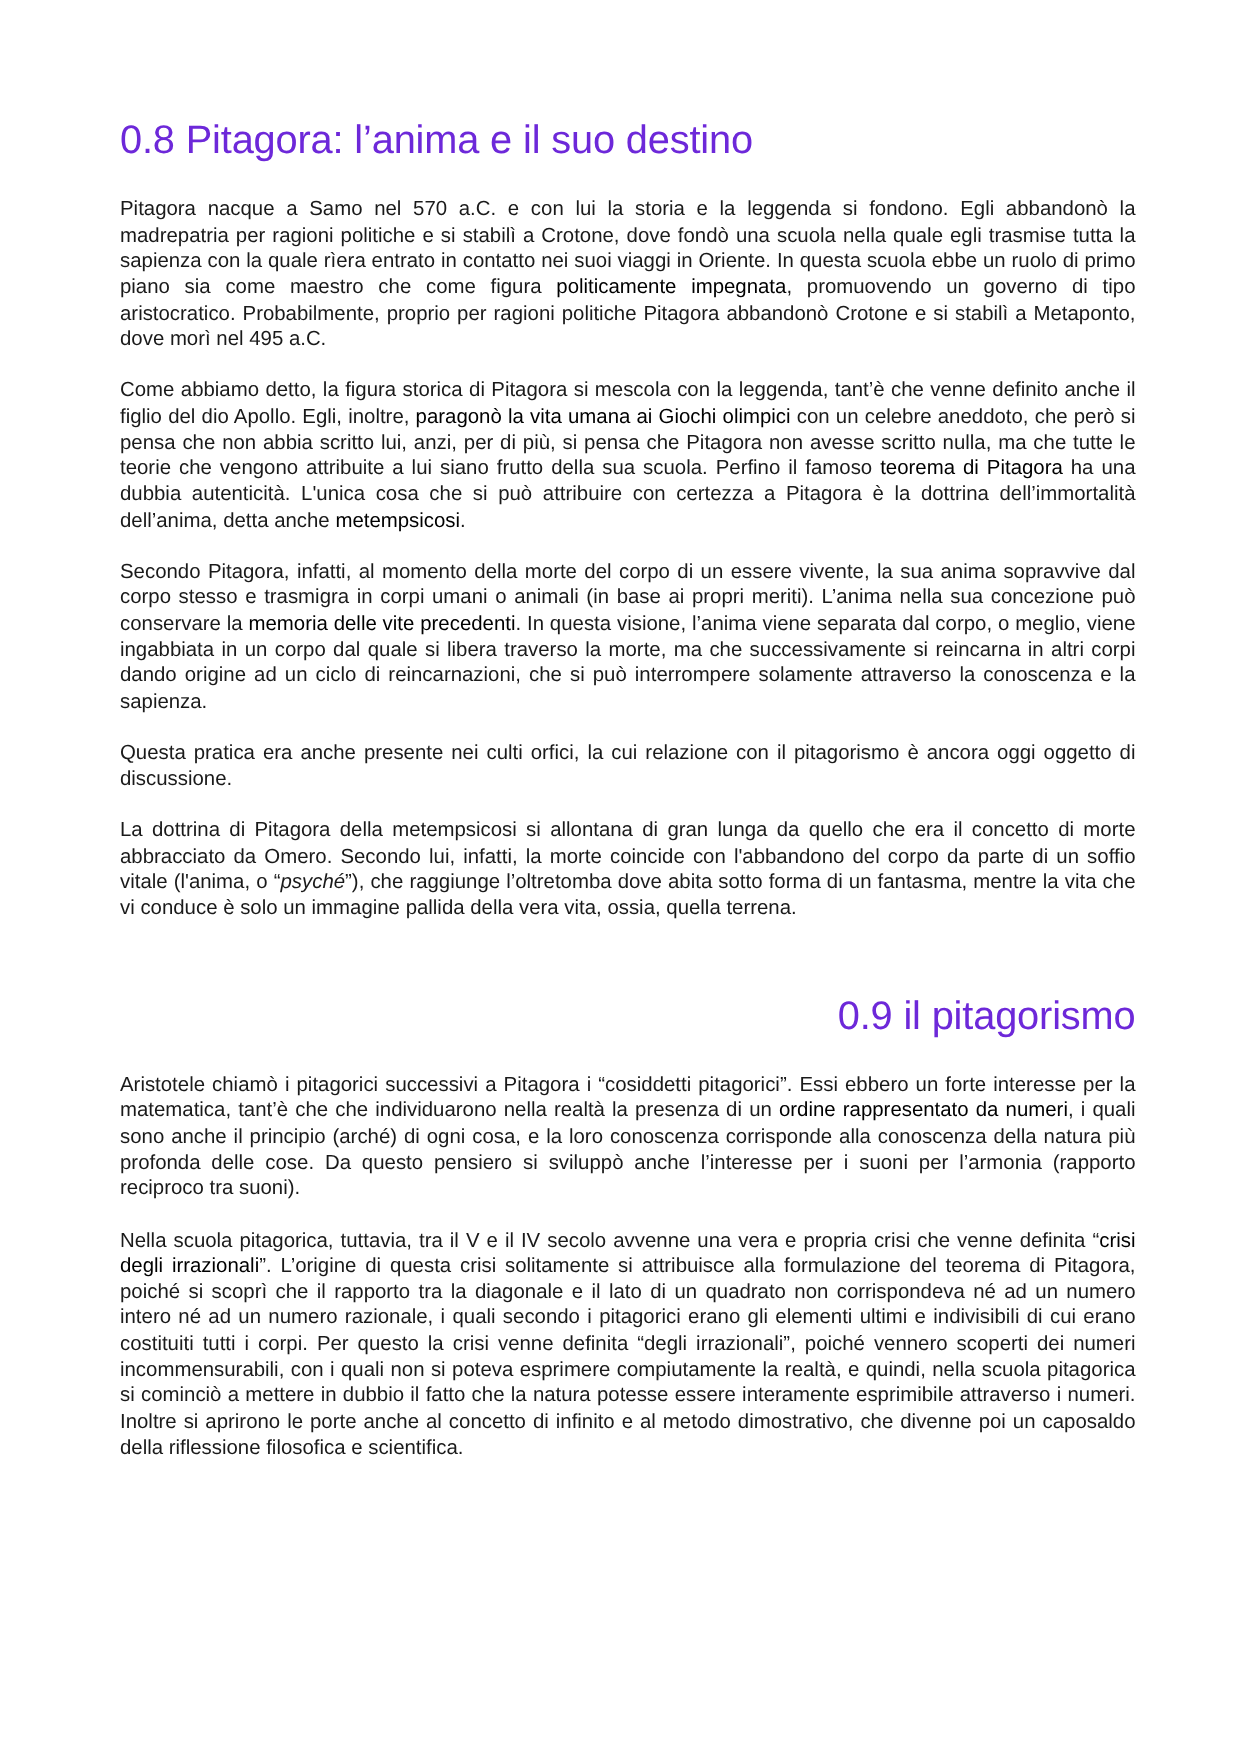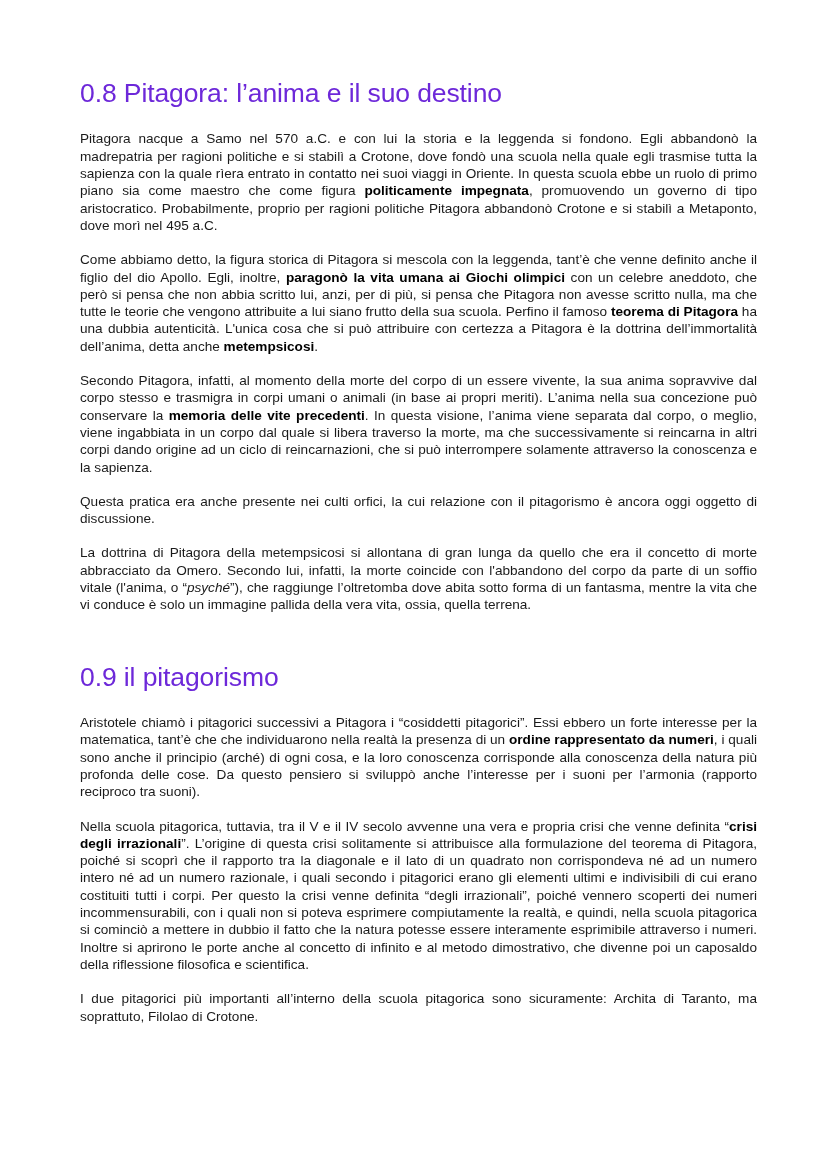--- a/index.html
+++ b/index.html
@@ -30,37 +30,38 @@
     font-size: 26.5px;
     font-weight: 400;
     line-height: 1.15;
     letter-spacing: -0.1px;
     color: #6d28d9;
     margin: 0 0 22px 0;
     padding: 0;
   }
   h1.section-heading.second {
     margin-top: 48px;
+    text-align: right;
   }
   p.para {
     font-size: 13.6px;
     line-height: 17.3px;
     text-align: justify;
     text-justify: inter-word;
     margin: 0 0 17px 0;
     padding: 0;
     color: #1a1a1a;
     hyphens: none;
   }
   p.para:last-child {
     margin-bottom: 0;
   }
   p.para b,
   p.para strong {
-    font-weight: 700;
+    font-weight: 400;
     color: #000000;
   }
   p.para i,
   p.para em {
     font-style: italic;
   }
 </style>
 </head>
 <body>
 
@@ -72,16 +73,15 @@
     <p class="para"><span>Pitagora nacque a Samo nel 570 a.C. e con lui la storia e la leggenda si fondono. Egli abbandonò la madrepatria per ragioni politiche e si stabilì a Crotone, dove fondò una scuola nella quale egli trasmise tutta la sapienza con la quale rìera entrato in contatto nei suoi viaggi in Oriente. In questa scuola ebbe un ruolo di primo piano sia come maestro che come figura </span><b>politicamente impegnata</b><span>, promuovendo un governo di tipo aristocratico. Probabilmente, proprio per ragioni politiche Pitagora abbandonò Crotone e si stabilì a Metaponto, dove morì nel 495 a.C.</span></p>
     <p class="para"><span>Come abbiamo detto, la figura storica di Pitagora si mescola con la leggenda, tant’è che venne definito anche il figlio del dio Apollo. Egli, inoltre, </span><b>paragonò la vita umana ai Giochi olimpici</b><span> con un celebre aneddoto, che però si pensa che non abbia scritto lui, anzi, per di più, si pensa che Pitagora non avesse scritto nulla, ma che tutte le teorie che vengono attribuite a lui siano frutto della sua scuola. Perfino il famoso </span><b>teorema di Pitagora</b><span> ha una dubbia autenticità. L'unica cosa che si può attribuire con certezza a Pitagora è la dottrina dell’immortalità dell’anima, detta anche </span><b>metempsicosi</b><span>.</span></p>
     <p class="para"><span>Secondo Pitagora, infatti, al momento della morte del corpo di un essere vivente, la sua anima sopravvive dal corpo stesso e trasmigra in corpi umani o animali (in base ai propri meriti). L’anima nella sua concezione può conservare la </span><b>memoria delle vite precedenti</b><span>. In questa visione, l’anima viene separata dal corpo, o meglio, viene ingabbiata in un corpo dal quale si libera traverso la morte, ma che successivamente si reincarna in altri corpi dando origine ad un ciclo di reincarnazioni, che si può interrompere solamente attraverso la conoscenza e la sapienza.</span></p>
     <p class="para"><span>Questa pratica era anche presente nei culti orfici, la cui relazione con il pitagorismo è ancora oggi oggetto di discussione.</span></p>
     <p class="para"><span>La dottrina di Pitagora della metempsicosi si allontana di gran lunga da quello che era il concetto di morte abbracciato da Omero. Secondo lui, infatti, la morte coincide con l'abbandono del corpo da parte di un soffio vitale (l'anima, o “</span><i>psyché</i><span>”), che raggiunge l’oltretomba dove abita sotto forma di un fantasma, mentre la vita che vi conduce è solo un immagine pallida della vera vita, ossia, quella terrena.</span></p>
 
     <h1 class="section-heading second">0.9 il pitagorismo</h1>
 
     <p class="para"><span>Aristotele chiamò i pitagorici successivi a Pitagora i “cosiddetti pitagorici”. Essi ebbero un forte interesse per la matematica, tant’è che che individuarono nella realtà la presenza di un </span><b>ordine rappresentato da numeri</b><span>, i quali sono anche il principio (arché) di ogni cosa, e la loro conoscenza corrisponde alla conoscenza della natura più profonda delle cose. Da questo pensiero si sviluppò anche l’interesse per i suoni per l’armonia (rapporto reciproco tra suoni).</span></p>
     <p class="para"><span>Nella scuola pitagorica, tuttavia, tra il V e il IV secolo avvenne una vera e propria crisi che venne definita “</span><b>crisi degli irrazionali</b><span>”. L’origine di questa crisi solitamente si attribuisce alla formulazione del teorema di Pitagora, poiché si scoprì che il rapporto tra la diagonale e il lato di un quadrato non corrispondeva né ad un numero intero né ad un numero razionale, i quali secondo i pitagorici erano gli elementi ultimi e indivisibili di cui erano costituiti tutti i corpi. Per questo la crisi venne definita “degli irrazionali”, poiché vennero scoperti dei numeri incommensurabili, con i quali non si poteva esprimere compiutamente la realtà, e quindi, nella scuola pitagorica si cominciò a mettere in dubbio il fatto che la natura potesse essere interamente esprimibile attraverso i numeri. Inoltre si aprirono le porte anche al concetto di infinito e al metodo dimostrativo, che divenne poi un caposaldo della riflessione filosofica e scientifica.</span></p>
-    <p class="para"><span>I due pitagorici più importanti all’interno della scuola pitagorica sono sicuramente: Archita di Taranto, ma soprattuto, Filolao di Crotone.</span></p>
 
   </div>
 </div>
 
 </body></html>

